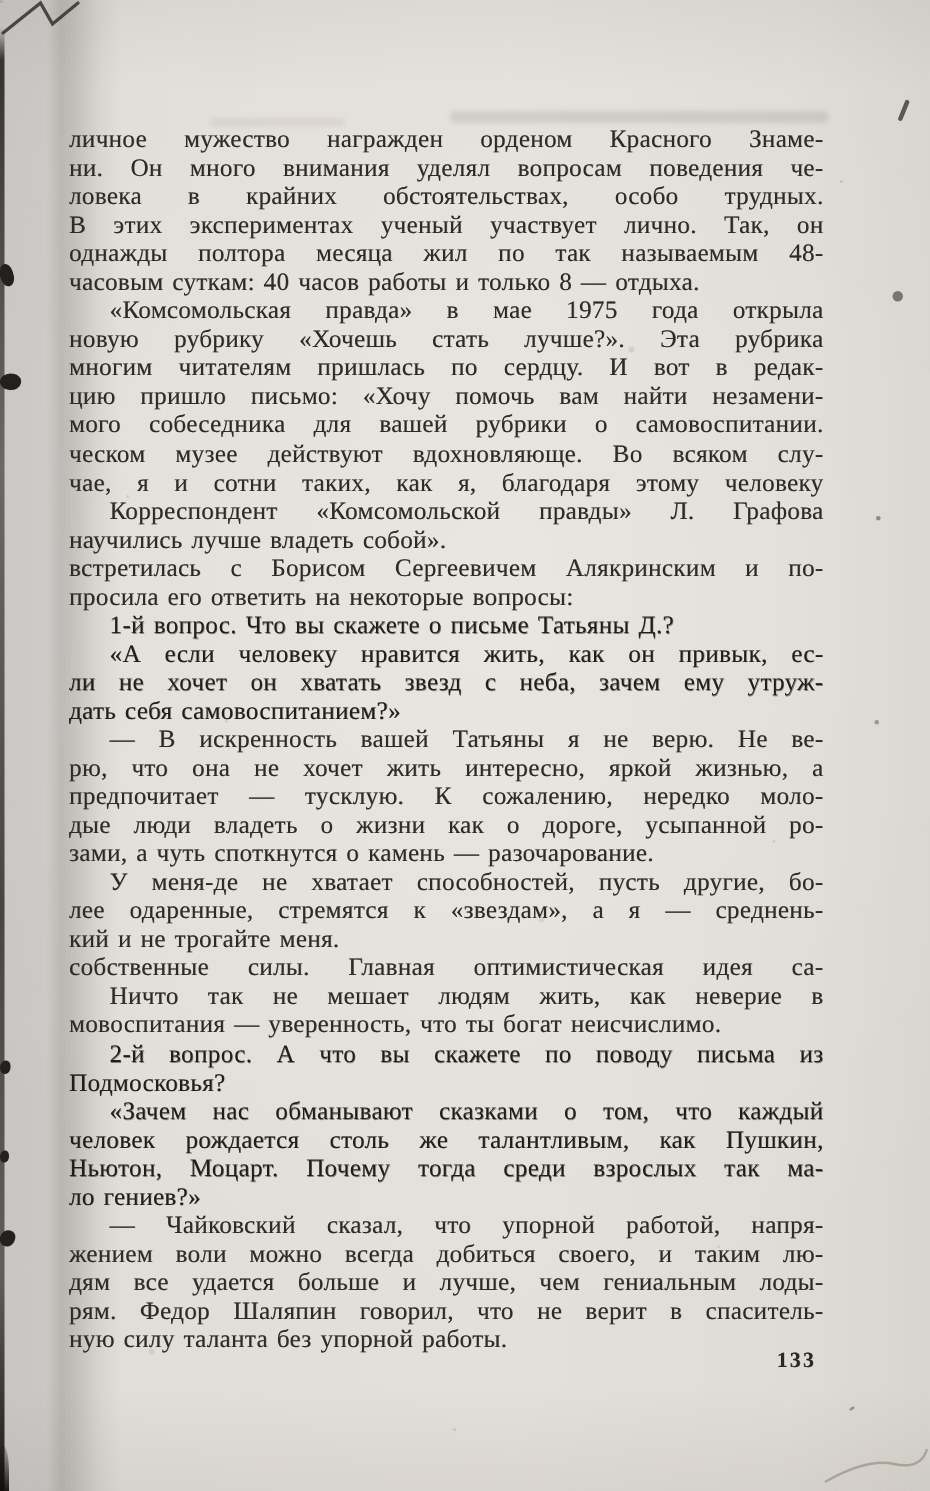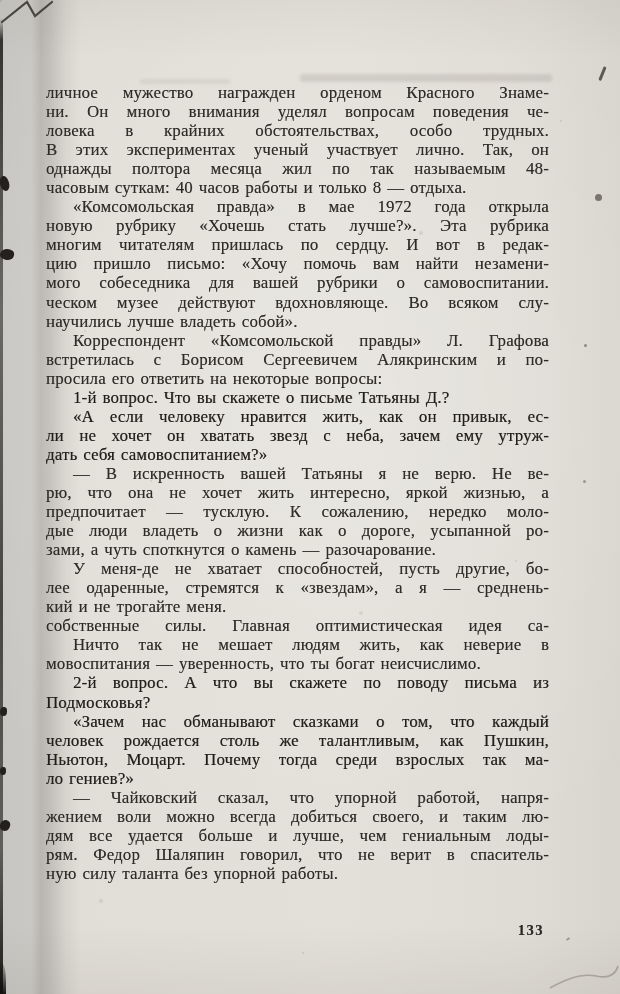--- a/index.html
+++ b/index.html
@@ -30,21 +30,21 @@
   }
   .line{
     height:19.05px; line-height:19.05px;
     text-align:justify; text-align-last:justify;
     white-space:nowrap; overflow:visible;
   }
   .line.end{text-align-last:left;}
   .line.indent{text-indent:27px;}
   .line.bold{font-weight:normal;color:#211d1a;text-shadow:.4px .4px .4px rgba(33,29,26,.5);}
   .page-number{
-    position:absolute; left:46px; top:922px; width:498px;
+    position:absolute; left:46px; top:899px; width:498px;
     text-align:right; font-size:14.5px; font-weight:bold;
     color:#2b2722; letter-spacing:1.5px;
     text-shadow:.3px .3px .4px rgba(43,39,34,.5);
   }
   
   .edge-line{
     position:absolute; left:0; top:18px; bottom:0; width:2.5px;
     background:linear-gradient(180deg,
       rgba(28,25,22,0) 0px, rgba(28,25,22,.85) 22px,
       rgba(28,25,22,.55) 30%, rgba(28,25,22,.75) 60%,
@@ -113,28 +113,29 @@
     <path d="M2,30 Q30,14 48,18 T70,8" fill="none" stroke="rgba(125,119,110,.5)" stroke-width="1.6"></path>
   </svg>
 
   <div class="text-block">
       <div class="line">личное мужество награжден орденом Красного Знаме-</div>
       <div class="line">ни. Он много внимания уделял вопросам поведения че-</div>
       <div class="line">ловека в крайних обстоятельствах, особо трудных.</div>
       <div class="line">В этих экспериментах ученый участвует лично. Так, он</div>
       <div class="line">однажды полтора месяца жил по так называемым 48-</div>
       <div class="line end">часовым суткам: 40 часов работы и только 8 — отдыха.</div>
-      <div class="line indent">«Комсомольская правда» в мае 1972 года открыла</div>
+      <div class="line indent">«Комсомольская правда» в мае 1975 года открыла</div>
       <div class="line">новую рубрику «Хочешь стать лучше?». Эта рубрика</div>
       <div class="line">многим читателям пришлась по сердцу. И вот в редак-</div>
       <div class="line">цию пришло письмо: «Хочу помочь вам найти незамени-</div>
       <div class="line">мого собеседника для вашей рубрики о самовоспитании.</div>
       <div class="line">ческом музее действуют вдохновляюще. Во всяком слу-</div>
+      <div class="line">чае, я и сотни таких, как я, благодаря этому человеку</div>
+      <div class="line indent">Корреспондент «Комсомольской правды» Л. Графова</div>
       <div class="line end">научились лучше владеть собой».</div>
-      <div class="line indent">Корреспондент «Комсомольской правды» Л. Графова</div>
       <div class="line">встретилась с Борисом Сергеевичем Алякринским и по-</div>
       <div class="line end">просила его ответить на некоторые вопросы:</div>
       <div class="line bold indent end">1-й вопрос. Что вы скажете о письме Татьяны Д.?</div>
       <div class="line bold indent">«А если человеку нравится жить, как он привык, ес-</div>
       <div class="line bold">ли не хочет он хватать звезд с неба, зачем ему утруж-</div>
       <div class="line bold end">дать себя самовоспитанием?»</div>
       <div class="line indent">— В искренность вашей Татьяны я не верю. Не ве-</div>
       <div class="line">рю, что она не хочет жить интересно, яркой жизнью, а</div>
       <div class="line">предпочитает — тусклую. К сожалению, нередко моло-</div>
       <div class="line">дые люди владеть о жизни как о дороге, усыпанной ро-</div>

